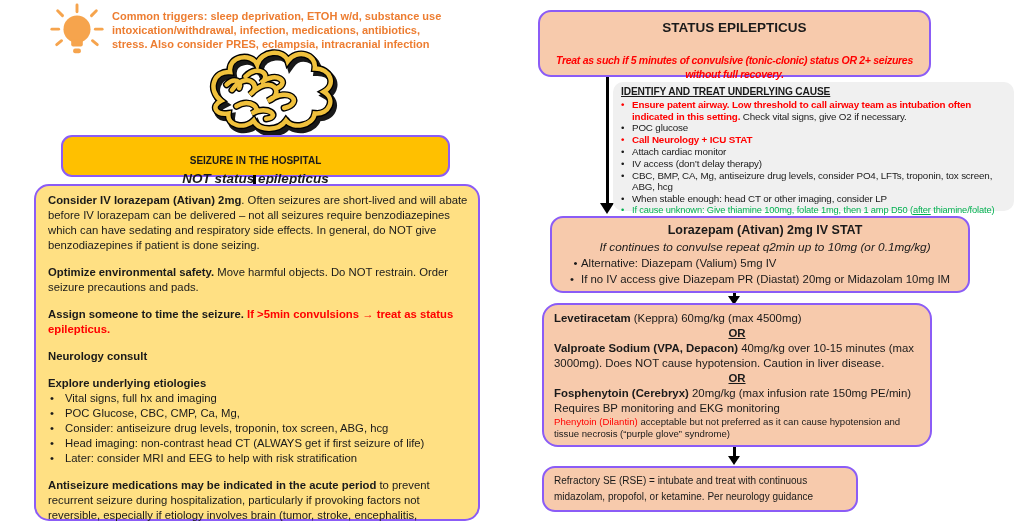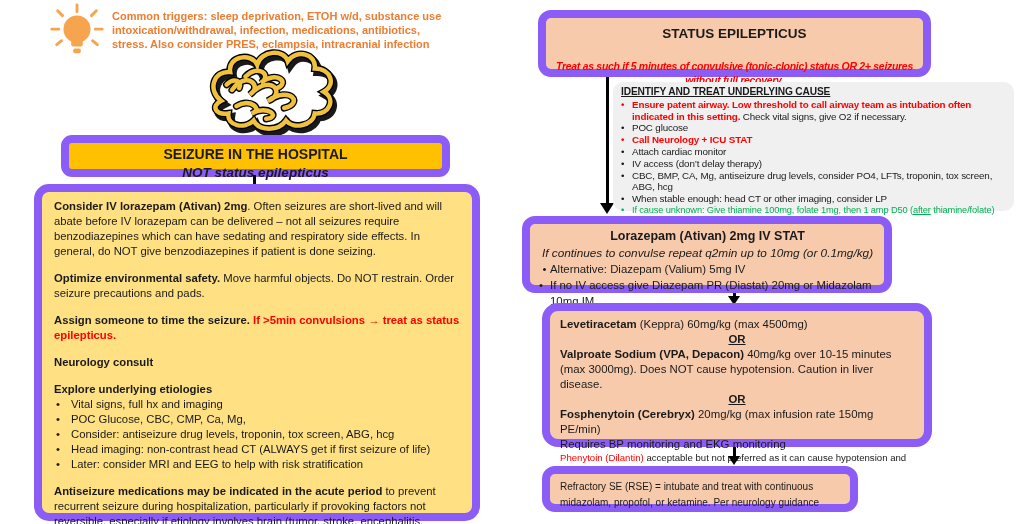--- a/index.html
+++ b/index.html
@@ -4,21 +4,21 @@
 <style>
   html,body{margin:0;padding:0;}
   body{
     width:1023px;height:524px;position:relative;overflow:hidden;
     background:#ffffff;
     font-family:"Liberation Sans", sans-serif;
     color:#1a1a1a;
     -webkit-font-smoothing:antialiased;
   }
   .abs{position:absolute;box-sizing:border-box;}
-  .box{position:absolute;box-sizing:border-box;border:8px solid #8b5cf6;}
+  .box{position:absolute;box-sizing:border-box;border:2px solid #8b5cf6;}
   .gold{background:#FFC000;border-radius:11px;}
   .lightyellow{background:#FFE083;border-radius:15px;}
   .salmon{background:#F7CAAC;border-radius:13px;}
   .panel{background:#F0F0F0;border-radius:10px;}
   .center{text-align:center;}
   b,.b{font-weight:bold;}
   .i{font-style:italic;}
   .red{color:#FF0000;}
   .green{color:#00B050;}
   .orange{color:#ED7D31;}
@@ -82,21 +82,21 @@
       <path d="M28,62 C12,50 20,28 38,30 C35,12 62,8 68,22 C72,6 98,4 102,18 C112,4 134,10 132,26 C150,26 156,44 142,52 C156,60 148,78 132,76 C130,90 108,94 100,84 C92,96 70,96 64,84 C54,94 34,90 36,76 C22,78 16,68 28,62 Z"></path>
       <path d="M40,50 C55,28 75,45 60,55 C85,30 100,55 80,62 C105,45 120,65 98,70"></path>
       <path d="M45,68 C60,58 75,72 62,76 C80,66 95,80 78,82"></path>
       <path d="M55,35 C70,20 85,35 72,42 C90,28 105,42 90,48"></path>
       <path d="M34,44 C42,36 52,40 48,48"></path>
     </g>
   </svg>
 </div>
 
 <div class="box gold center" style="left:61px;top:135px;width:389px;height:42px;padding-top:2px;">
-  <div style="font-size:14px;font-weight:bold;line-height:19px;">SEIZURE IN THE HOSPITAL</div>
+  <div style="font-size:10px;font-weight:bold;line-height:19px;margin-top:12px;">SEIZURE IN THE HOSPITAL</div>
   <div class="b i" style="font-size:13.5px;line-height:18px;">NOT status epilepticus</div>
 </div>
 
 <div class="vline" style="left:253px;top:175px;height:10px;"></div>
 
 <div class="box lightyellow bodytext" style="left:34px;top:184px;width:446px;height:337px;padding:7px 10px 6px 12px;">
   <div class="para">
     <span class="b">Consider IV lorazepam (Ativan) 2mg</span><span>. Often seizures are short-lived and will abate before IV lorazepam can be delivered – not all seizures require benzodiazepines which can have sedating and respiratory side effects. In general, do NOT give benzodiazepines if patient is done seizing.</span>
   </div>
   <div class="para">
@@ -175,21 +175,21 @@
   <div class="brow">
       <span class="dot-sm"></span>
       <span>When stable enough: head CT or other imaging, consider LP</span>
     </div>
   <div class="brow green nowrap" style="font-size:9.3px;">
     <span class="dot-sm"></span>
     <span><span>If cause unknown: Give thiamine 100mg, folate 1mg, then 1 amp D50  (</span><span class="u">after</span><span> thiamine/folate)</span></span>
   </div>
 </div>
 
-<div class="box salmon" style="left:522px;top:216px;width:370px;height:77px;padding:4px 8px 0 9px;">
+<div class="box salmon" style="left:550px;top:216px;width:420px;height:77px;padding:4px 8px 0 18px;">
   <div class="center b" style="font-size:12.5px;line-height:17px;">Lorazepam (Ativan) 2mg IV STAT</div>
   <div class="center i" style="font-size:11.8px;line-height:16px;">If continues to convulse repeat q2min up to 10mg (or 0.1mg/kg)</div>
   <div class="brow" style="font-size:11.4px;line-height:16px;text-align:center;">
       <span class="dot-sm"></span>
       <span>Alternative: Diazepam (Valium) 5mg IV</span>
     </div>
   <div class="brow" style="font-size:11.4px;line-height:16px;">
       <span class="dot-sm"></span>
       <span>If no IV access give Diazepam PR (Diastat) 20mg or Midazolam 10mg IM</span>
     </div>

